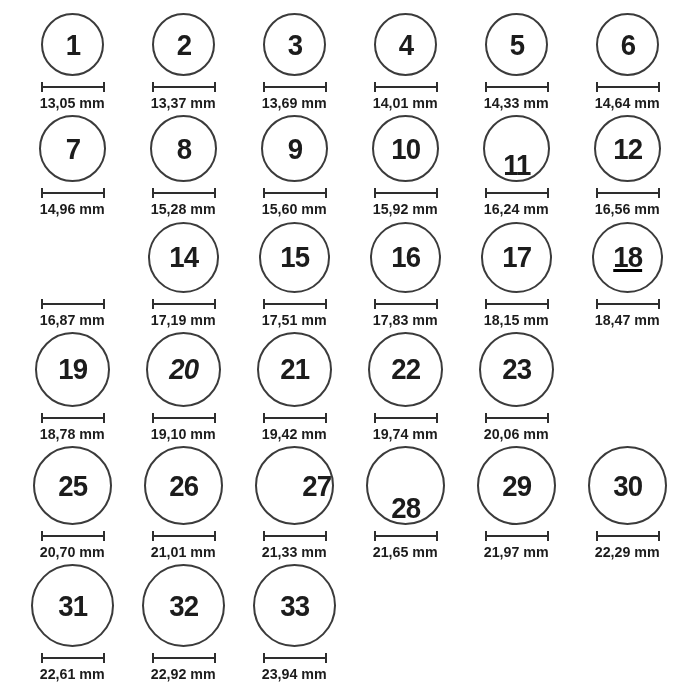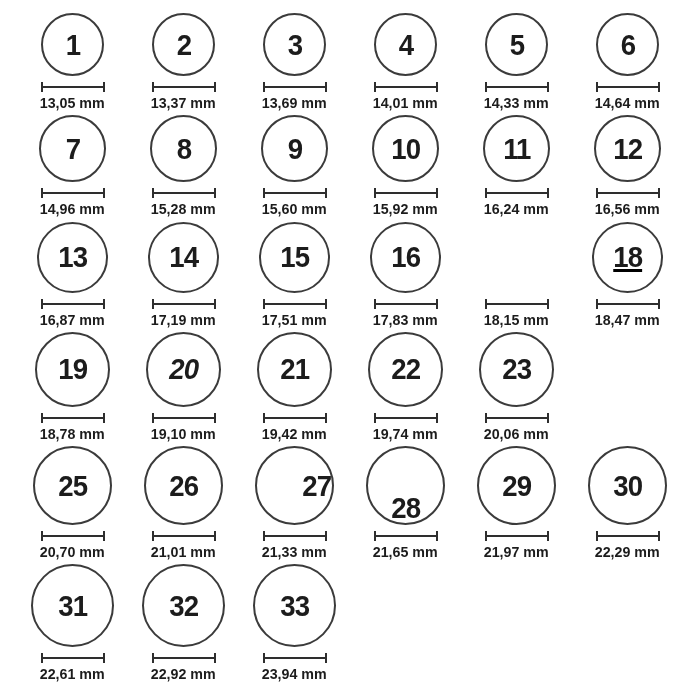--- a/index.html
+++ b/index.html
@@ -141,39 +141,36 @@
         <div class="mm-label">15,60 mm</div>
       </div>
       <div class="cell">
         <div class="circle" style="width: 67px; height: 67px;">
           <span class="num">10</span>
         </div>
         <div class="bar"></div>
         <div class="mm-label">15,92 mm</div>
       </div>
       <div class="cell">
-        <div class="circle" style="width: 67px; height: 67px;">
+        <div class="circle" style="width: 67px; height: 67px; align-items: flex-end;">
           <span class="num">11</span>
         </div>
         <div class="bar"></div>
         <div class="mm-label">16,24 mm</div>
       </div>
       <div class="cell">
         <div class="circle" style="width: 67px; height: 67px; text-align: right;">
           <span class="num">12</span>
         </div>
         <div class="bar"></div>
         <div class="mm-label">16,56 mm</div>
       </div>
     </div>
     <div class="row">
       <div class="cell">
-        <div class="circle" style="width: 71px; height: 71px;">
-          <span class="num">13</span>
-        </div>
         <div class="bar"></div>
         <div class="mm-label">16,87 mm</div>
       </div>
       <div class="cell">
         <div class="circle" style="width: 71px; height: 71px;">
           <span class="num">14</span>
         </div>
         <div class="bar"></div>
         <div class="mm-label">17,19 mm</div>
       </div>
@@ -185,20 +182,23 @@
         <div class="mm-label">17,51 mm</div>
       </div>
       <div class="cell">
         <div class="circle" style="width: 71px; height: 71px;">
           <span class="num">16</span>
         </div>
         <div class="bar"></div>
         <div class="mm-label">17,83 mm</div>
       </div>
       <div class="cell">
+        <div class="circle" style="width: 71px; height: 71px;">
+          <span class="num">17</span>
+        </div>
         <div class="bar"></div>
         <div class="mm-label">18,15 mm</div>
       </div>
       <div class="cell">
         <div class="circle" style="width: 71px; height: 71px; text-decoration: underline;">
           <span class="num">18</span>
         </div>
         <div class="bar"></div>
         <div class="mm-label">18,47 mm</div>
       </div>

